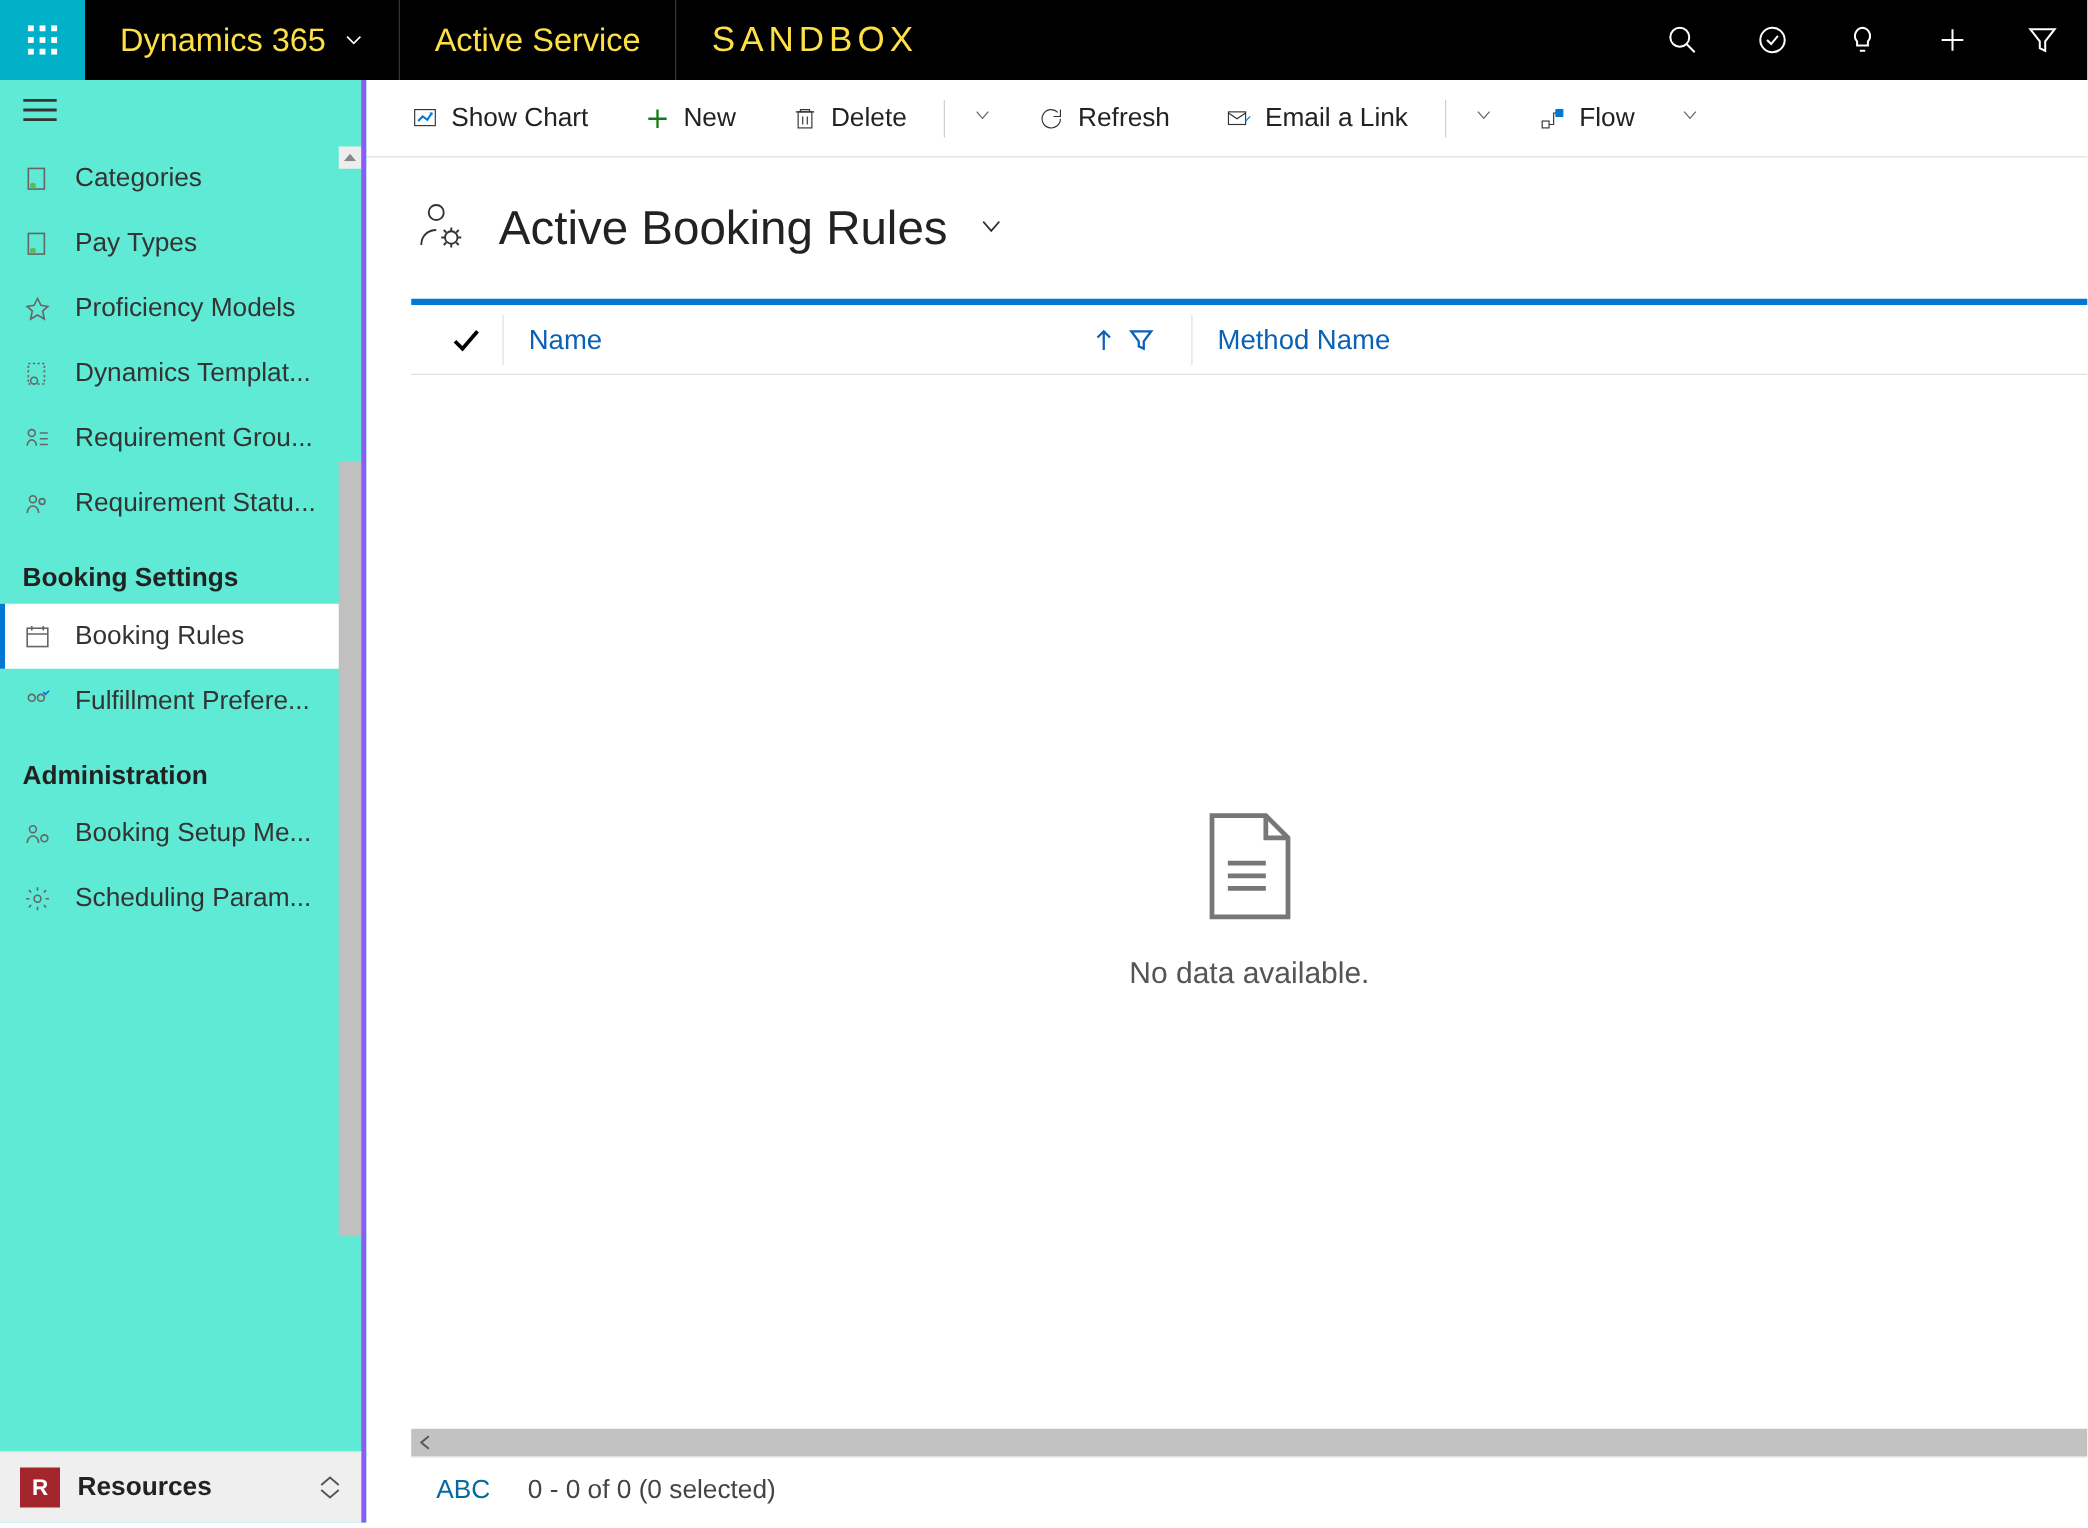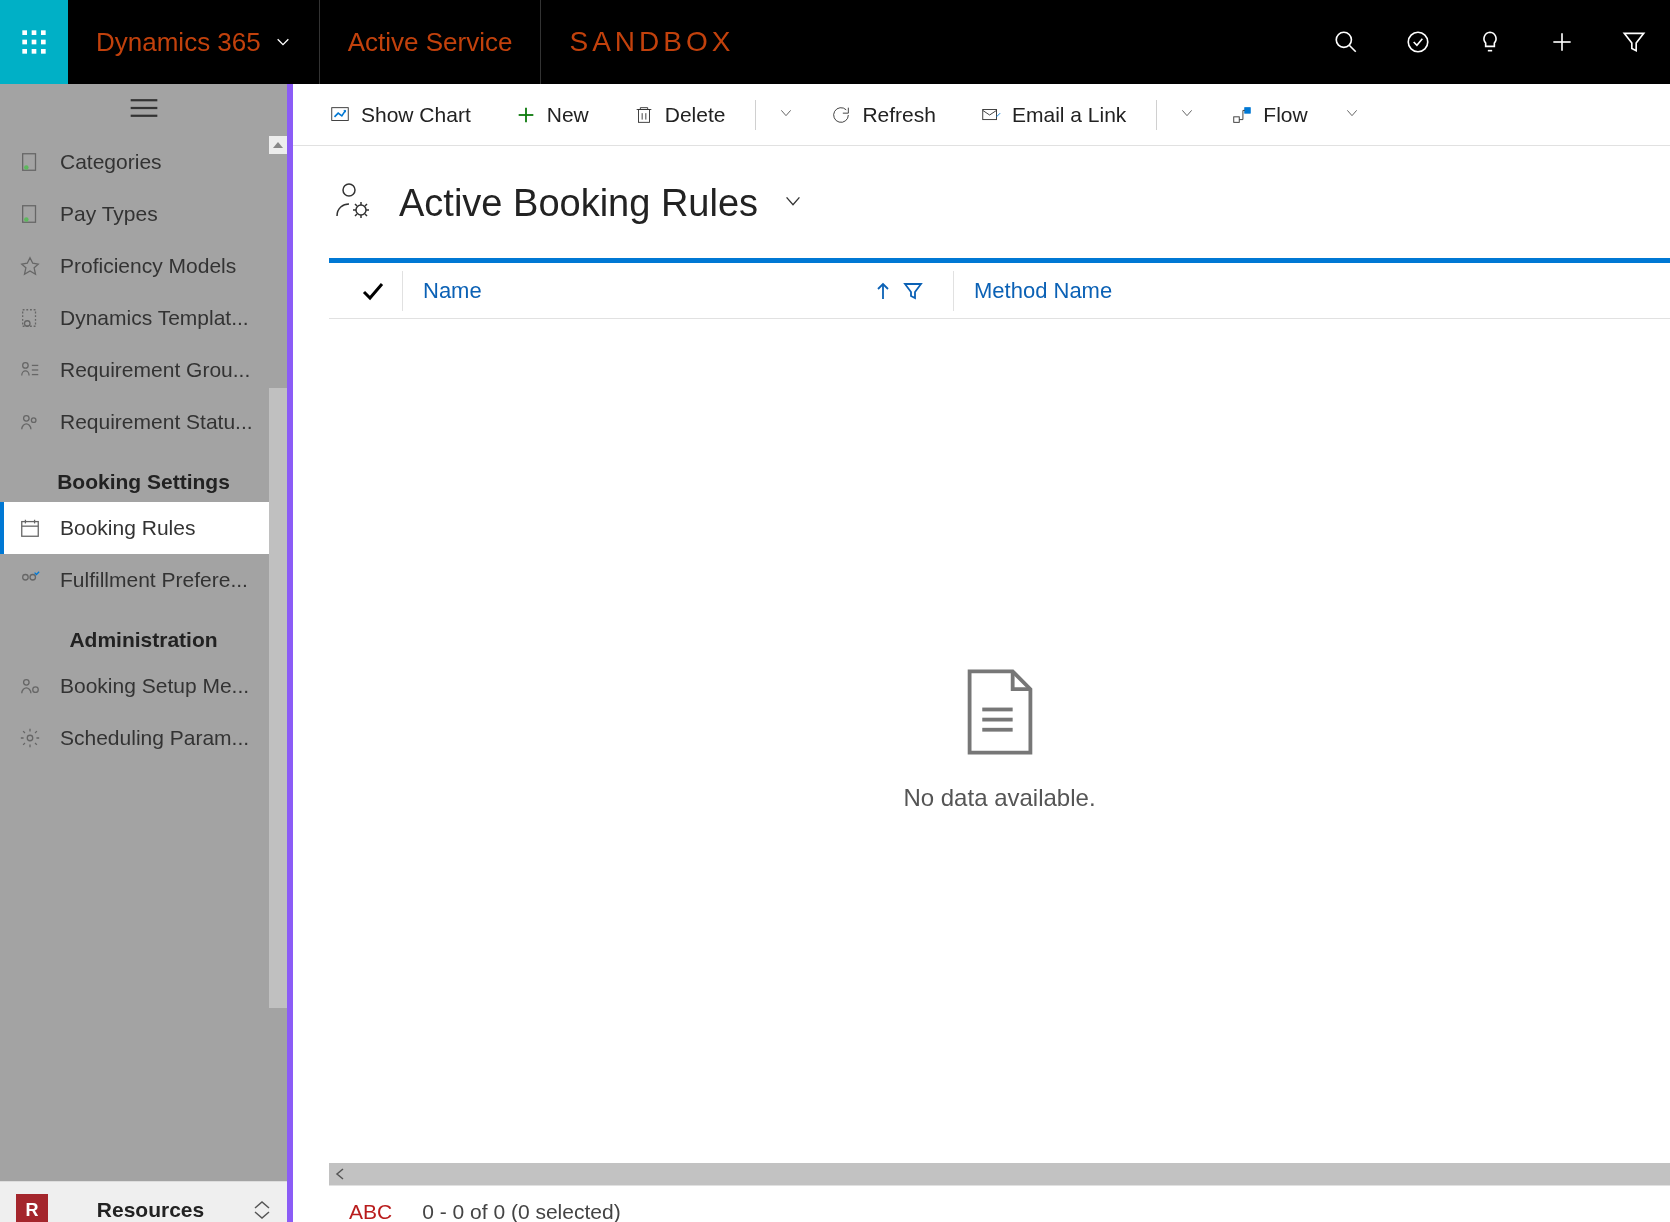--- a/index.html
+++ b/index.html
@@ -1,32 +1,32 @@
 <!DOCTYPE html>
 <html><head>
 <meta charset="utf-8">
 <style>
 * { margin: 0; padding: 0; box-sizing: border-box; font-family: "Segoe UI", Arial, sans-serif; }
 body { background: #fff; overflow: hidden; width: 1670px; height: 1222px; }
 
 
-.topbar { background: #000; height: 84px; display: flex; align-items: stretch; color: #c2410c; }
+.topbar { background: #000; height: 64px; display: flex; align-items: stretch; color: #fde047; }
 .topbar .waffle { width: 68px; background: #00B0C6; display: flex; align-items: center; justify-content: center; cursor: pointer; }
 .topbar .waffle svg { width: 28px; height: 28px; }
 .topbar .brand { padding: 0 28px; display: flex; align-items: center; font-size: 26px; font-weight: 400; border-right: 1px solid #333; gap: 14px; cursor: pointer; }
 .topbar .brand svg { width: 16px; height: 16px; }
 .topbar .module { padding: 0 28px; display: flex; align-items: center; font-size: 26px; border-right: 1px solid #333; cursor: pointer; }
 .topbar .env { flex: 0 0 auto; padding: 0 28px; font-size: 28px; letter-spacing: 4px; display: flex; align-items: center; font-weight: 300; }
 .topbar .spacer { flex: 1; }
 .topbar .icon-btn { width: 72px; display: flex; align-items: center; justify-content: center; cursor: pointer; }
 .topbar .icon-btn svg { width: 26px; height: 26px; stroke: #fff; fill: none; stroke-width: 1.5; }
 
 
 .layout { display: flex; height: calc(100% - 68px); }
-.sidebar { width: 293px; background: #a3a3a3; border-right: 6px solid #8b5cf6; display: flex; flex-direction: column; position: relative; text-align: center; }
+.sidebar { width: 293px; background: #5eead4; border-right: 4px solid #8b5cf6; display: flex; flex-direction: column; position: relative; }
 .sidebar-hamburger { padding: 14px 18px; cursor: pointer; }
 .sidebar-hamburger svg { width: 28px; height: 20px; }
 .sidebar-scroll { flex: 1; overflow-y: auto; position: relative; }
 .nav-item { display: flex; align-items: center; padding: 14px 18px; gap: 18px; cursor: pointer; font-size: 21px; color: #333; white-space: nowrap; overflow: hidden; text-overflow: ellipsis; }
 .nav-item.active { background: #fff; border-left: 4px solid #0078d4; padding-left: 14px; }
 .nav-item .nav-icon { width: 24px; height: 24px; flex-shrink: 0; display: flex; align-items: center; justify-content: center; }
 .nav-item .nav-icon svg { width: 22px; height: 22px; stroke: #666; fill: none; stroke-width: 1.4; }
 .nav-item .nav-label { overflow: hidden; text-overflow: ellipsis; }
 .nav-section { padding: 22px 18px 8px 18px; font-size: 21px; font-weight: 600; color: #222; }
 .sidebar-footer { display: flex; align-items: center; padding: 12px 16px; gap: 14px; border-top: 1px solid #ddd; background: #efefef; }
@@ -62,21 +62,21 @@
 .grid-head .col-sep { width: 1px; height: 40px; background: #e1e1e1; }
 
 .grid-body { flex: 1; display: flex; flex-direction: column; align-items: center; justify-content: center; gap: 26px; color: #666; }
 .grid-body svg { width: 76px; height: 92px; stroke: #777; fill: none; stroke-width: 3; }
 .grid-body .no-data { font-size: 24px; color: #555; }
 
 .grid-hscroll { height: 22px; background: #c2c2c2; margin-top: 4px; position: relative; }
 .grid-hscroll .arrow { position: absolute; left: 2px; top: 2px; width: 18px; height: 18px; display:flex;align-items:center;justify-content:center;}
 
 .grid-footer { display: flex; align-items: center; padding: 14px 20px; gap: 30px; font-size: 21px; color: #444; border-top: 1px solid #e1e1e1; }
-.grid-footer .abc { color: #b91c1c; cursor: pointer; }
+.grid-footer .abc { color: #0369a1; cursor: pointer; }
 </style>
 </head>
 <body>
 
 <div class="topbar">
   <div class="waffle">
     <svg viewBox="0 0 24 24">
       <rect x="2" y="2" width="4" height="4" fill="#fff"></rect>
         <rect x="10" y="2" width="4" height="4" fill="#fff"></rect>
         <rect x="18" y="2" width="4" height="4" fill="#fff"></rect>

